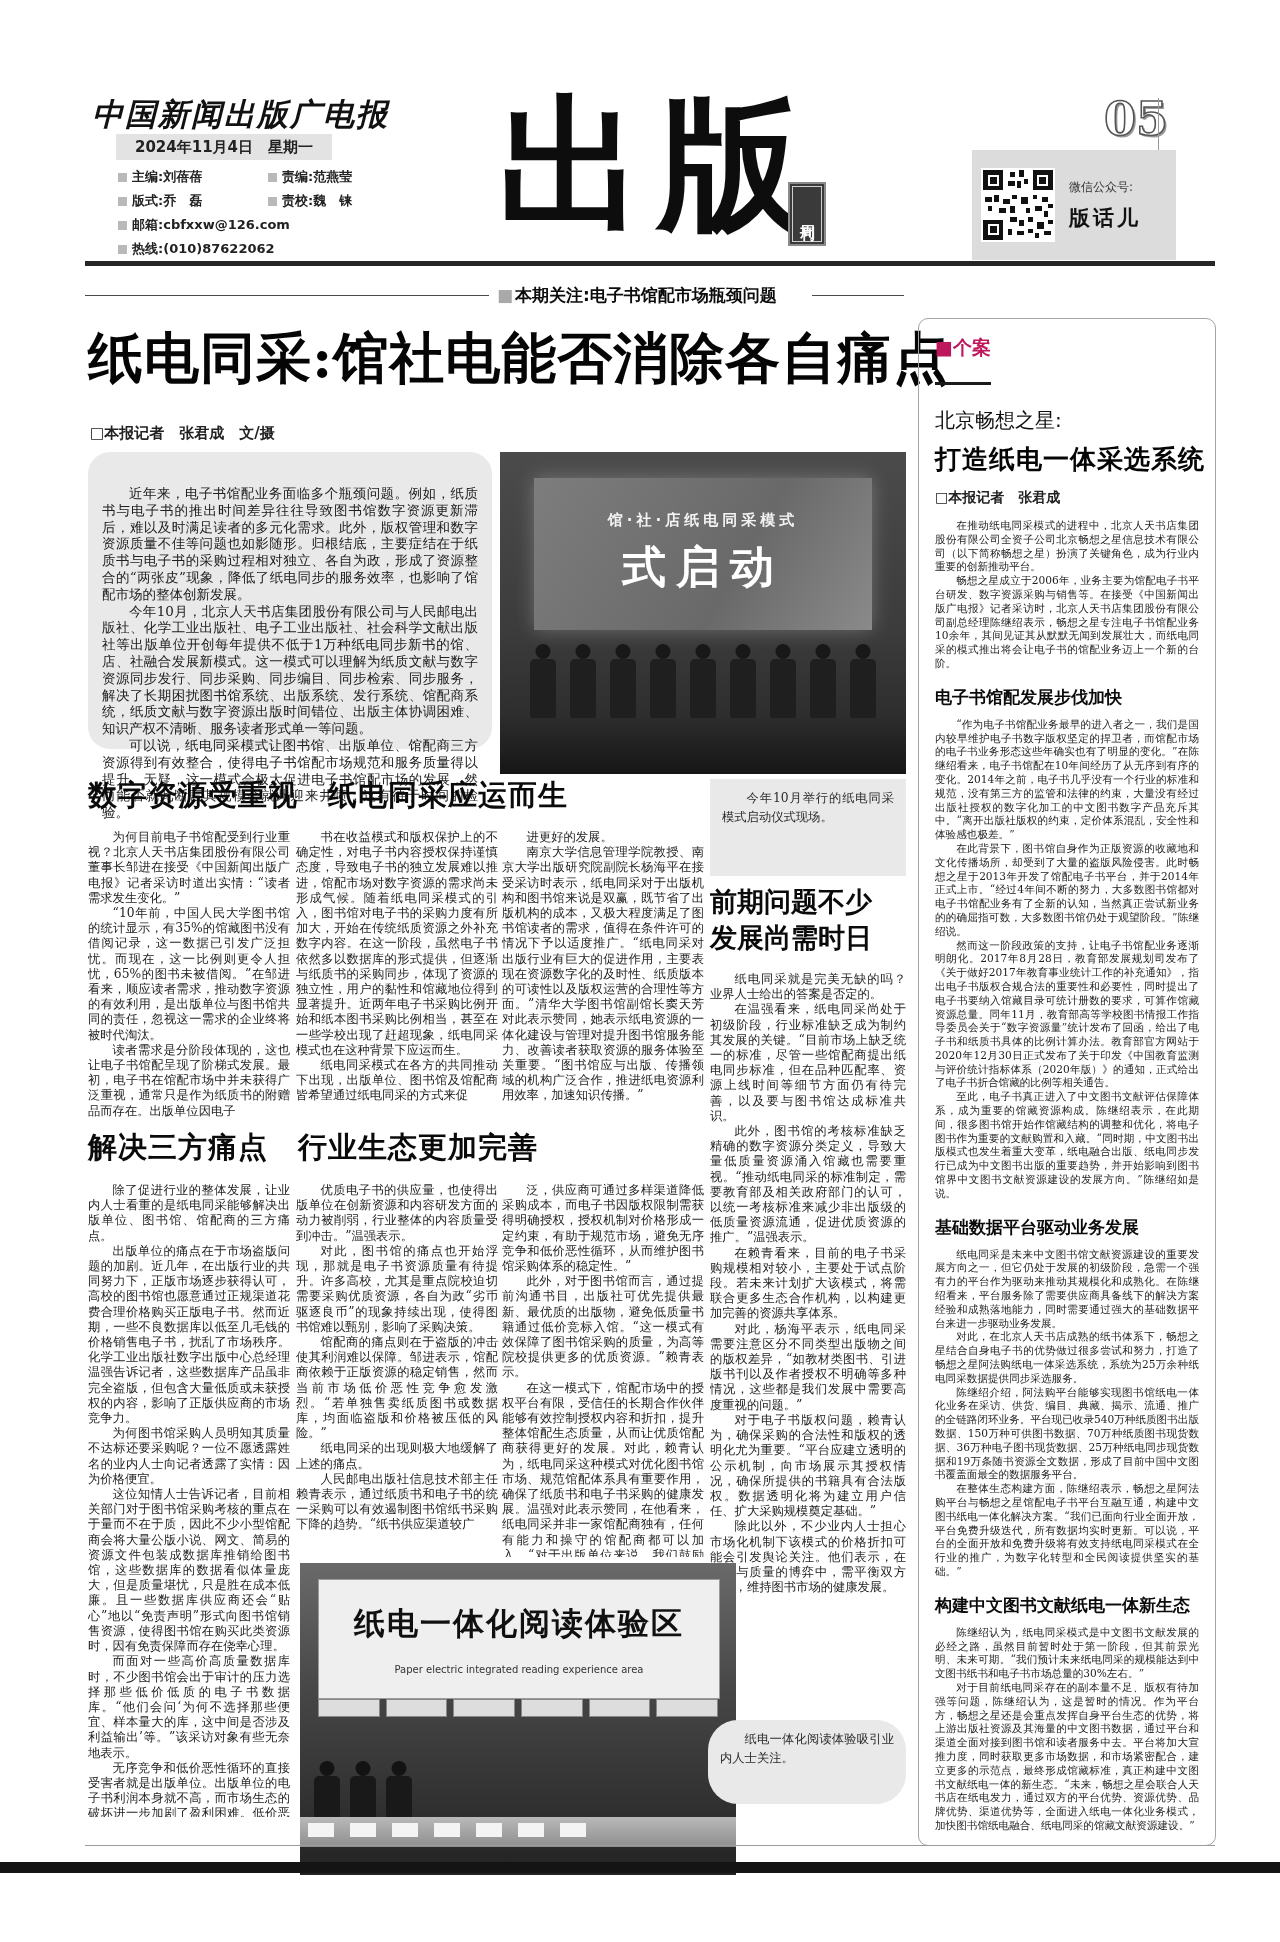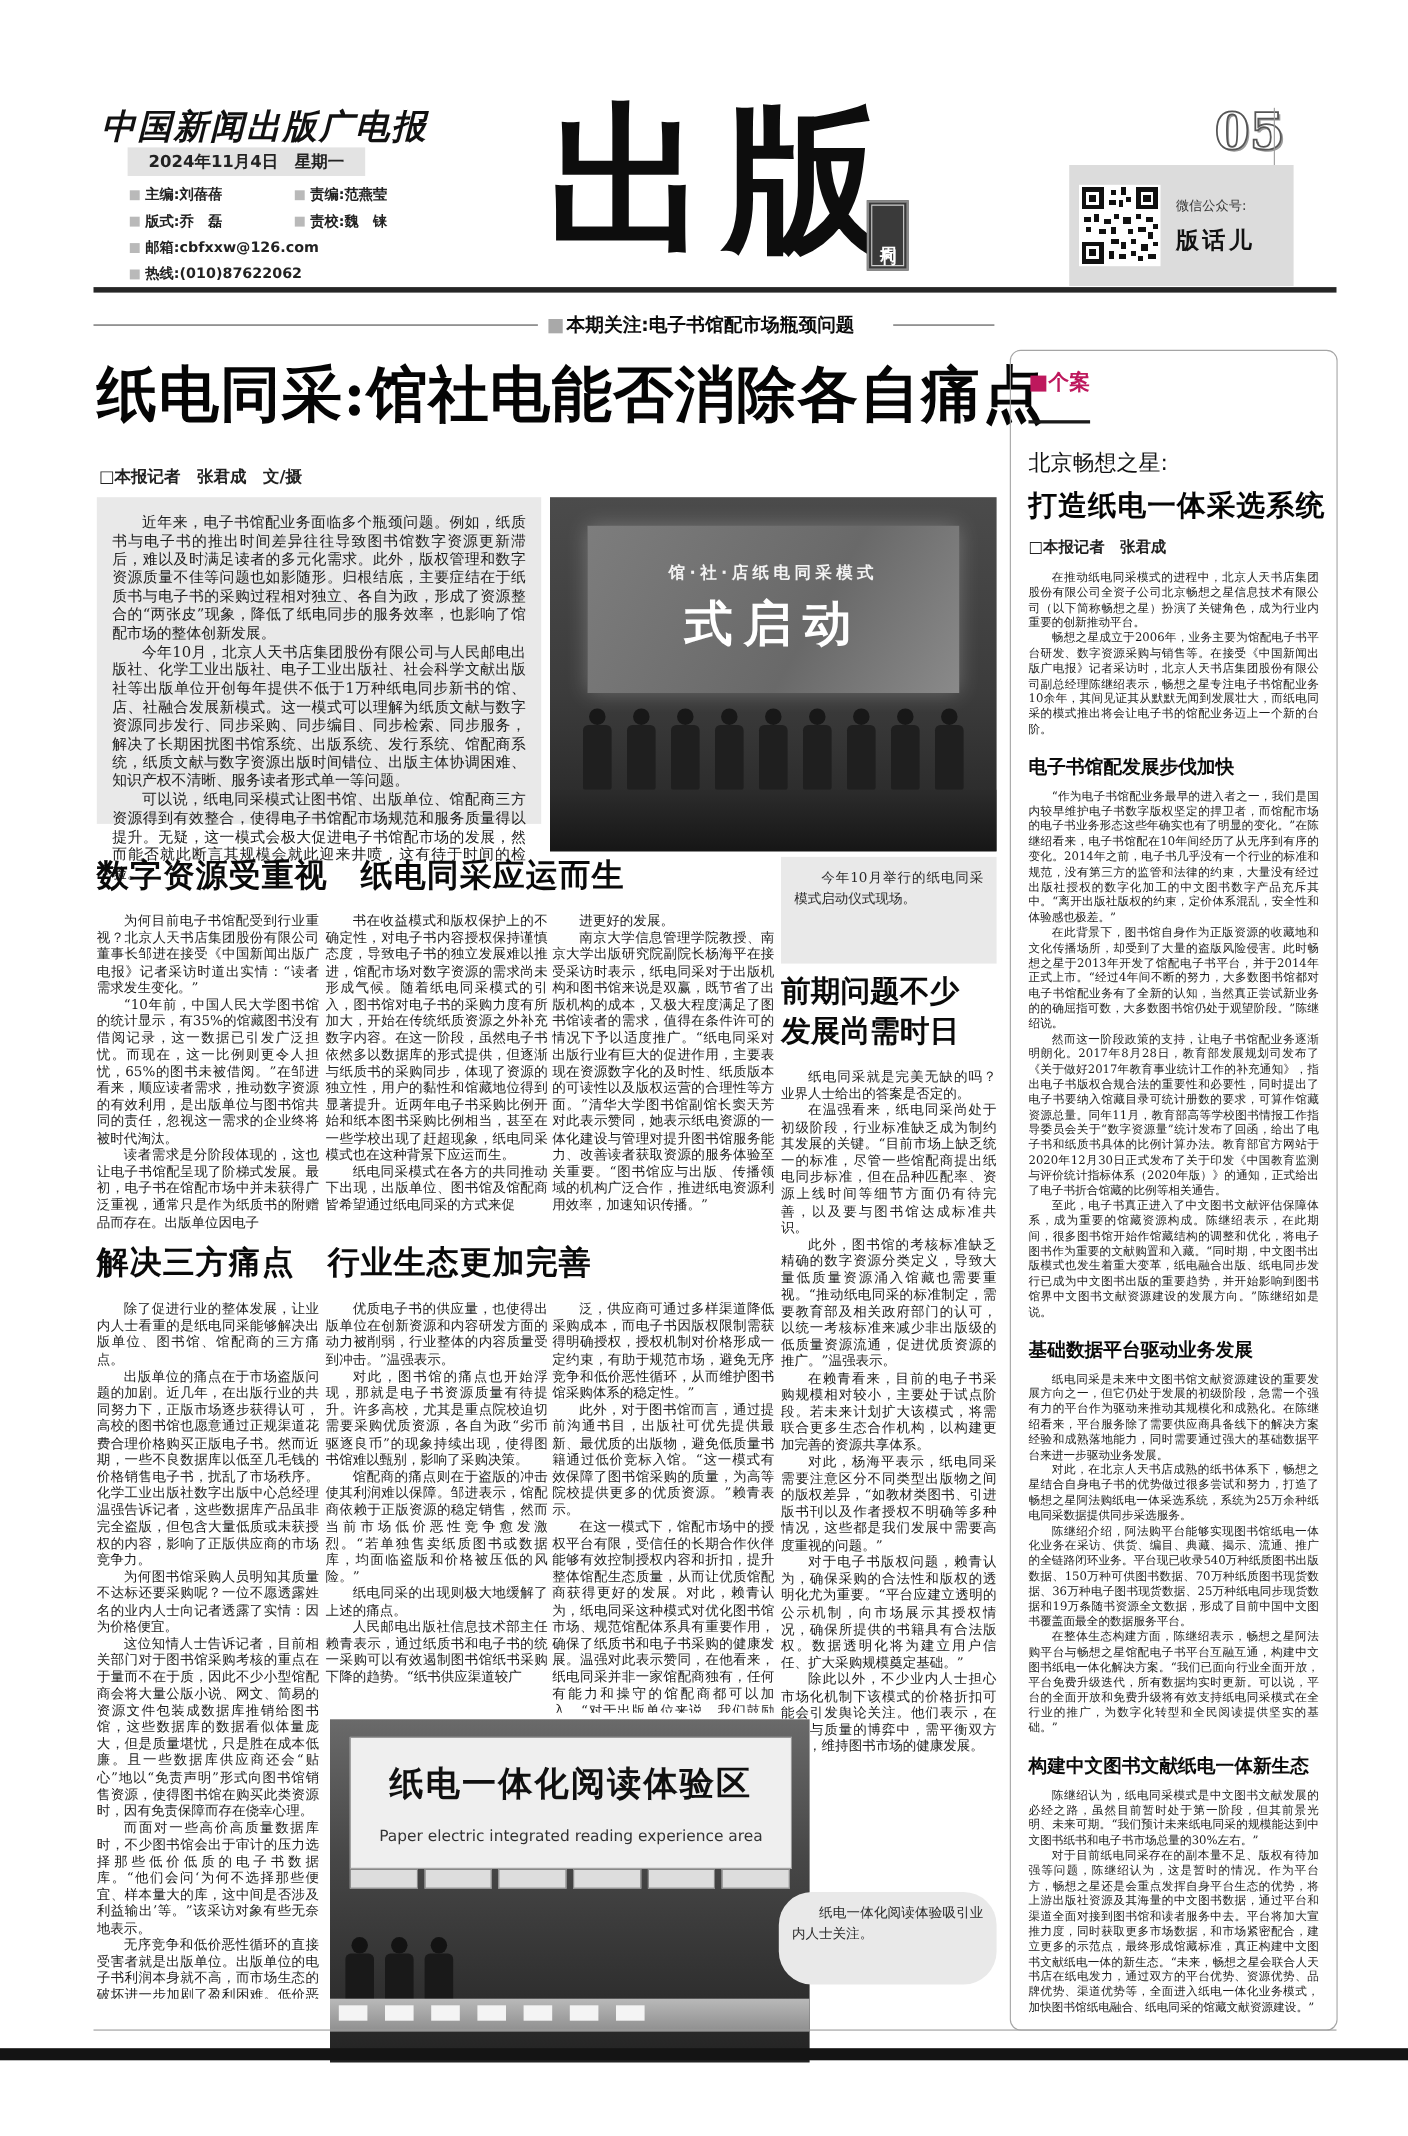--- a/index.html
+++ b/index.html
@@ -32,21 +32,21 @@
   .hrule{background:#262626;}
   
   .fline{height:1px;background:#4a4a4a;}
   .focuslabel{font-family:"DejaVu Sans",sans-serif;font-weight:900;font-size:17px;
               color:#0c0c0c;white-space:nowrap;}
   .focuslabel .sq{color:#a9a9a9;margin-right:2px;}
   
   .headline{font-family:"DejaVu Serif",serif;font-weight:900;font-size:55px;
             letter-spacing:1px;color:#050505;white-space:nowrap;text-align:center;}
   .byline{font-family:"DejaVu Sans",sans-serif;font-weight:600;font-size:15px;color:#222;}
-  .leadbox{background:#e9e9e9;padding:15px 14px;box-sizing:border-box;}
+  .leadbox{background:#e9e9e9;padding:33px 14px;box-sizing:border-box;border-radius:22px;}
   .leadbox p{margin:0;text-indent:2em;text-align:justify;font-size:13.5px;line-height:16.8px;color:#202020;}
   .bodycol{overflow:hidden;}
   .bodycol p{margin:0;text-indent:2em;text-align:justify;font-size:12.3px;line-height:15.2px;color:#1d1d1d;}
   .sectitle{font-family:"DejaVu Serif",serif;font-weight:900;font-size:29px;
             letter-spacing:1px;color:#0a0a0a;text-align:center;white-space:nowrap;}
   .sectitle3{font-family:"DejaVu Serif",serif;font-weight:900;font-size:27px;
              line-height:36px;color:#0a0a0a;white-space:nowrap;}
   .captionbox{background:#e9e9e9;padding:10px 12px;box-sizing:border-box;}
   .captionbox p{margin:0;text-indent:2em;text-align:justify;font-size:12.3px;line-height:19px;color:#2a2a2a;}
   
@@ -66,21 +66,21 @@
   .person::after{content:"";position:absolute;left:0;top:15px;width:100%;height:59px;
                  border-radius:5px 5px 2px 2px;background:#1f1f1f;}
   .stage{position:absolute;left:0;right:0;bottom:0;height:56px;
          background:linear-gradient(180deg,#2c2c2c,#161616);}
   .photo2{background:linear-gradient(180deg,#6a6a6a 0%,#474747 40%,#232323 100%);overflow:hidden;}
   .banner{position:absolute;left:18px;top:16px;width:400px;height:118px;background:#efefef;
           border:1px solid #9a9a9a;display:flex;flex-direction:column;align-items:center;
           justify-content:center;}
   .banner .cn{font-family:"DejaVu Serif",serif;font-weight:900;font-size:31px;
               letter-spacing:2px;color:#101010;white-space:nowrap;}
-  .banner .en{font-family:"DejaVu Sans",sans-serif;font-size:14px;color:#333;margin-top:19px;text-align:center;}
+  .banner .en{font-family:"DejaVu Sans",sans-serif;font-size:10px;color:#333;margin-top:19px;text-align:center;}
   .logorow{position:absolute;left:18px;top:136px;width:400px;display:flex;gap:6px;}
   .logorow div{flex:1;height:16px;background:#dddddd;border:1px solid #888;}
   .boothtable{position:absolute;left:0;right:0;bottom:28px;height:30px;
               background:linear-gradient(180deg,#b9b9b9,#8e8e8e);}
   .boothtable i{display:inline-block;width:26px;height:14px;background:#f4f4f4;
                 margin:6px 8px 0 8px;}
   .p2people{position:absolute;bottom:40px;left:14px;display:flex;gap:10px;}
   .p2people .person{filter:brightness(.8);}
   
   .sidebar{border:1px solid #a5a5a5;border-radius:10px;box-sizing:border-box;

